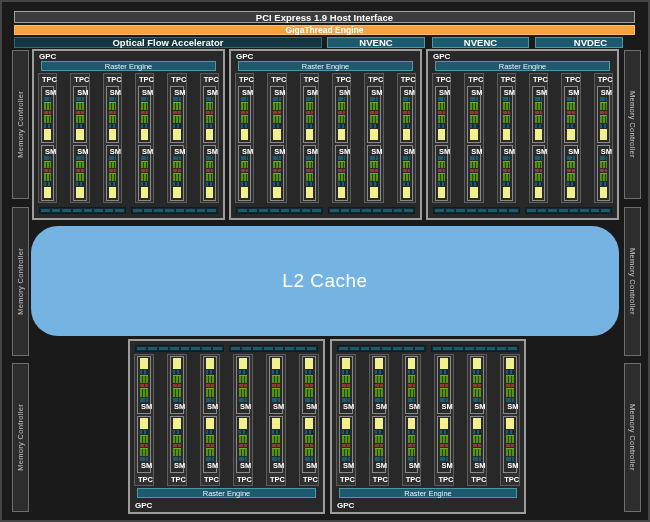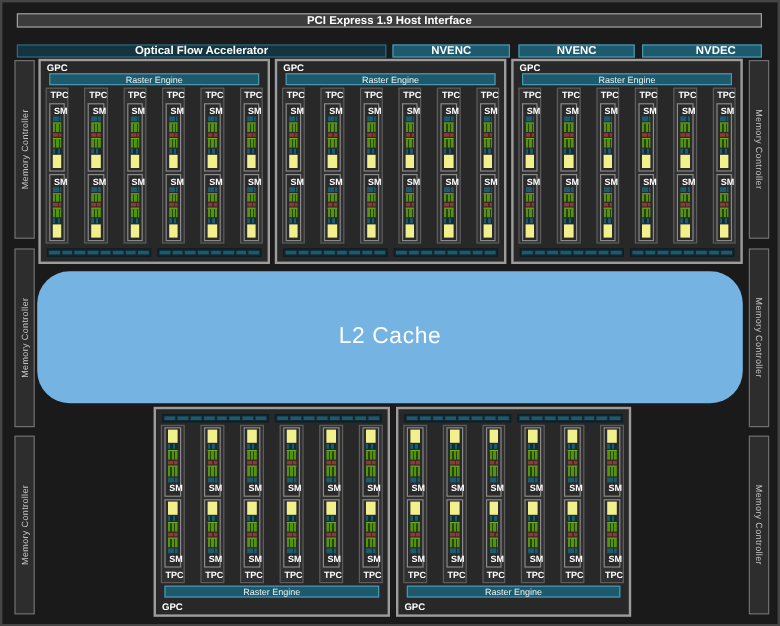--- a/index.html
+++ b/index.html
@@ -14,21 +14,21 @@
   .hbar{ position:absolute; display:flex; align-items:center; justify-content:center;
          color:#fff; font-weight:bold; white-space:nowrap; }
   #pci-bar{ left:12px; top:9px; width:621px; height:12px;
             background:var(--bar-gray,#3c3c3c); border:1px solid var(--bar-gray-border,#9f9f9f); font-size:9.5px; }
   #giga-bar{ left:12px; top:23px; width:621px; height:10px;
              background:var(--orange,#f5a23c); border:1px solid var(--orange-border,#f9bc6b); font-size:8.5px; }
   .row3{ top:35px; height:11px; font-size:9.5px; }
   #ofa-bar{ left:12px; width:308px; background:var(--teal-dark,#143540); border:1px solid var(--teal-dark-border,#2a6a82); }
   #nvenc1-bar{ left:325px; width:98px; }
   #nvenc2-bar{ left:430px; width:97px; }
-  #nvdec-bar{ left:533px; width:100px;padding-left:23px; }
+  #nvdec-bar{ left:533px; width:88px;padding-left:23px; }
   .teal-box{ background:var(--teal,#1d5a6e); border:1px solid var(--teal-border,#4a98ae); }
 
   .mc-col{ position:absolute; top:48px; height:462px; width:17px;
            display:flex; flex-direction:column; justify-content:space-between; }
   #mc-left{ left:10px; } #mc-right{ left:622px; }
   .mc-bar{ height:149px; background:var(--mc-fill,#2d2d2d); border:1px solid var(--mc-border,#6e6e6e);
            display:flex; align-items:center; justify-content:center; }
   .mc-bar span{ font-size:7.5px; color:var(--mc-text,#c6c6c6); letter-spacing:.3px; white-space:nowrap; }
   #mc-left .mc-bar span{ writing-mode:vertical-rl; transform:rotate(180deg); }
   #mc-right .mc-bar span{ writing-mode:vertical-rl; }
@@ -70,20 +70,23 @@
        background:var(--l2,#74b3e2); display:flex; align-items:center; justify-content:center;border-radius:27px; }
   #l2 span{ color:#fff; font-size:19px; letter-spacing:.5px; }
 </style>
 </head>
 <body>
 
 <div id="canvas">
   <div class="hbar" id="pci-bar">
     <span>PCI Express 1.9 Host Interface</span>
   </div>
+  <div class="hbar" id="giga-bar">
+    <span>GigaThread Engine</span>
+  </div>
   <div class="hbar row3" id="ofa-bar">
     <span>Optical Flow Accelerator</span>
   </div>
   <div class="hbar row3 teal-box" id="nvenc1-bar">
     <span>NVENC</span>
   </div>
   <div class="hbar row3 teal-box" id="nvenc2-bar">
     <span>NVENC</span>
   </div>
   <div class="hbar row3 teal-box" id="nvdec-bar">

